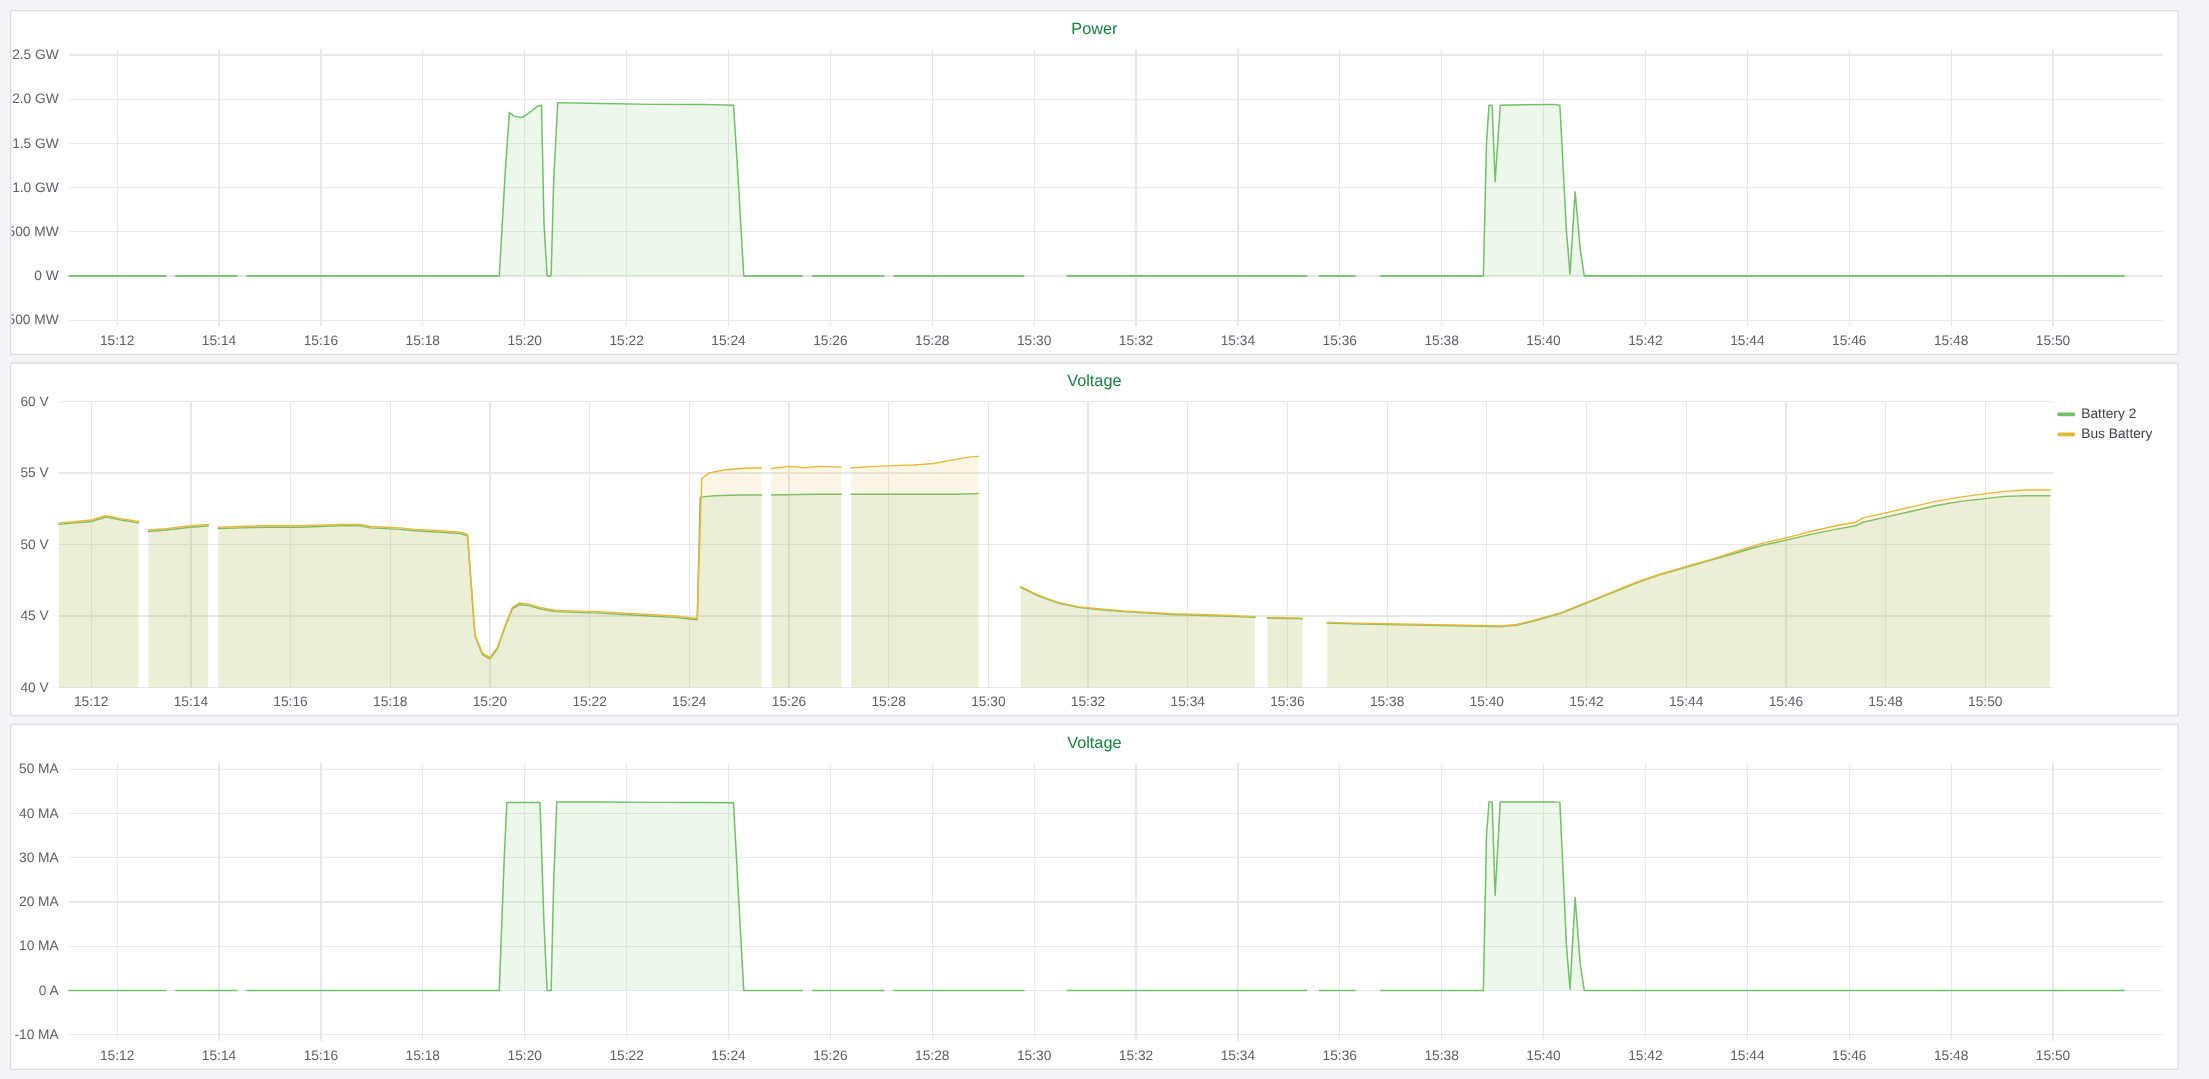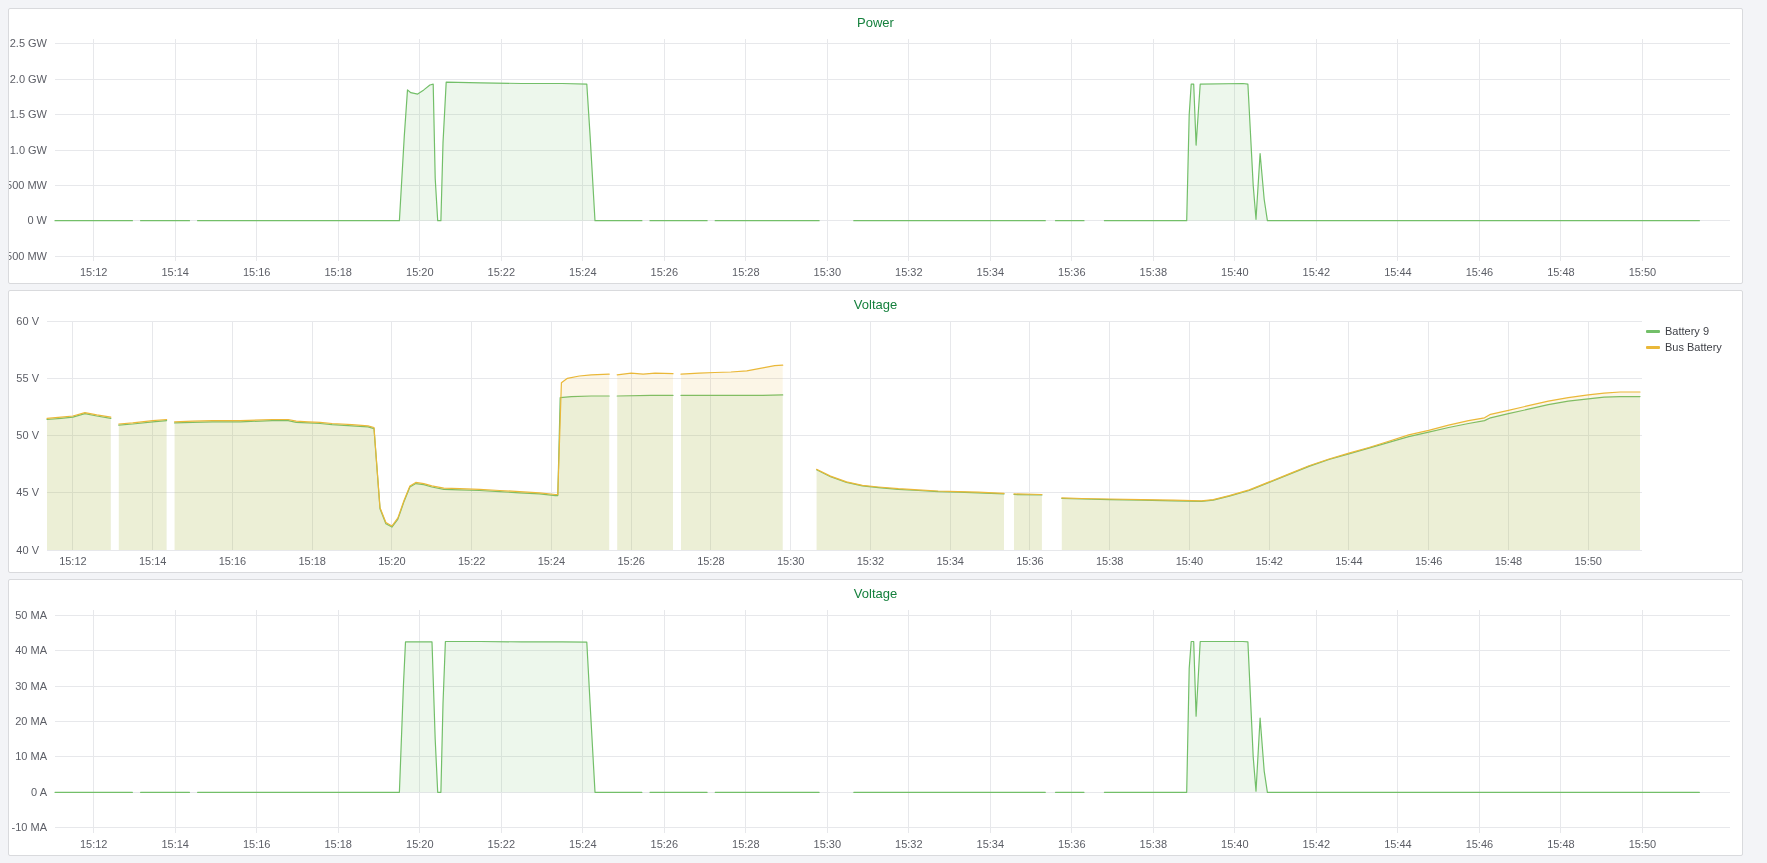--- a/index.html
+++ b/index.html
@@ -187,21 +187,21 @@
             <text x="1260.2" y="248" text-anchor="middle">15:42</text>
             <text x="1339.9" y="248" text-anchor="middle">15:44</text>
             <text x="1419.7" y="248" text-anchor="middle">15:46</text>
             <text x="1499.4" y="248" text-anchor="middle">15:48</text>
             <text x="1579.2" y="248" text-anchor="middle">15:50</text>
           </svg>
         </div>
       <div class="legend">
         <div class="legend-item">
           <span class="swatch" style="background: rgb(115, 191, 105);"></span>
-          <span>Battery 9</span>
+          <span>Battery 2</span>
         </div>
         <div class="legend-item">
           <span class="swatch" style="background: rgb(234, 184, 57);"></span>
           <span>Bus Battery</span>
         </div>
       </div>
     </div>
   </section>
 
   <section class="panel" id="panel-current">

